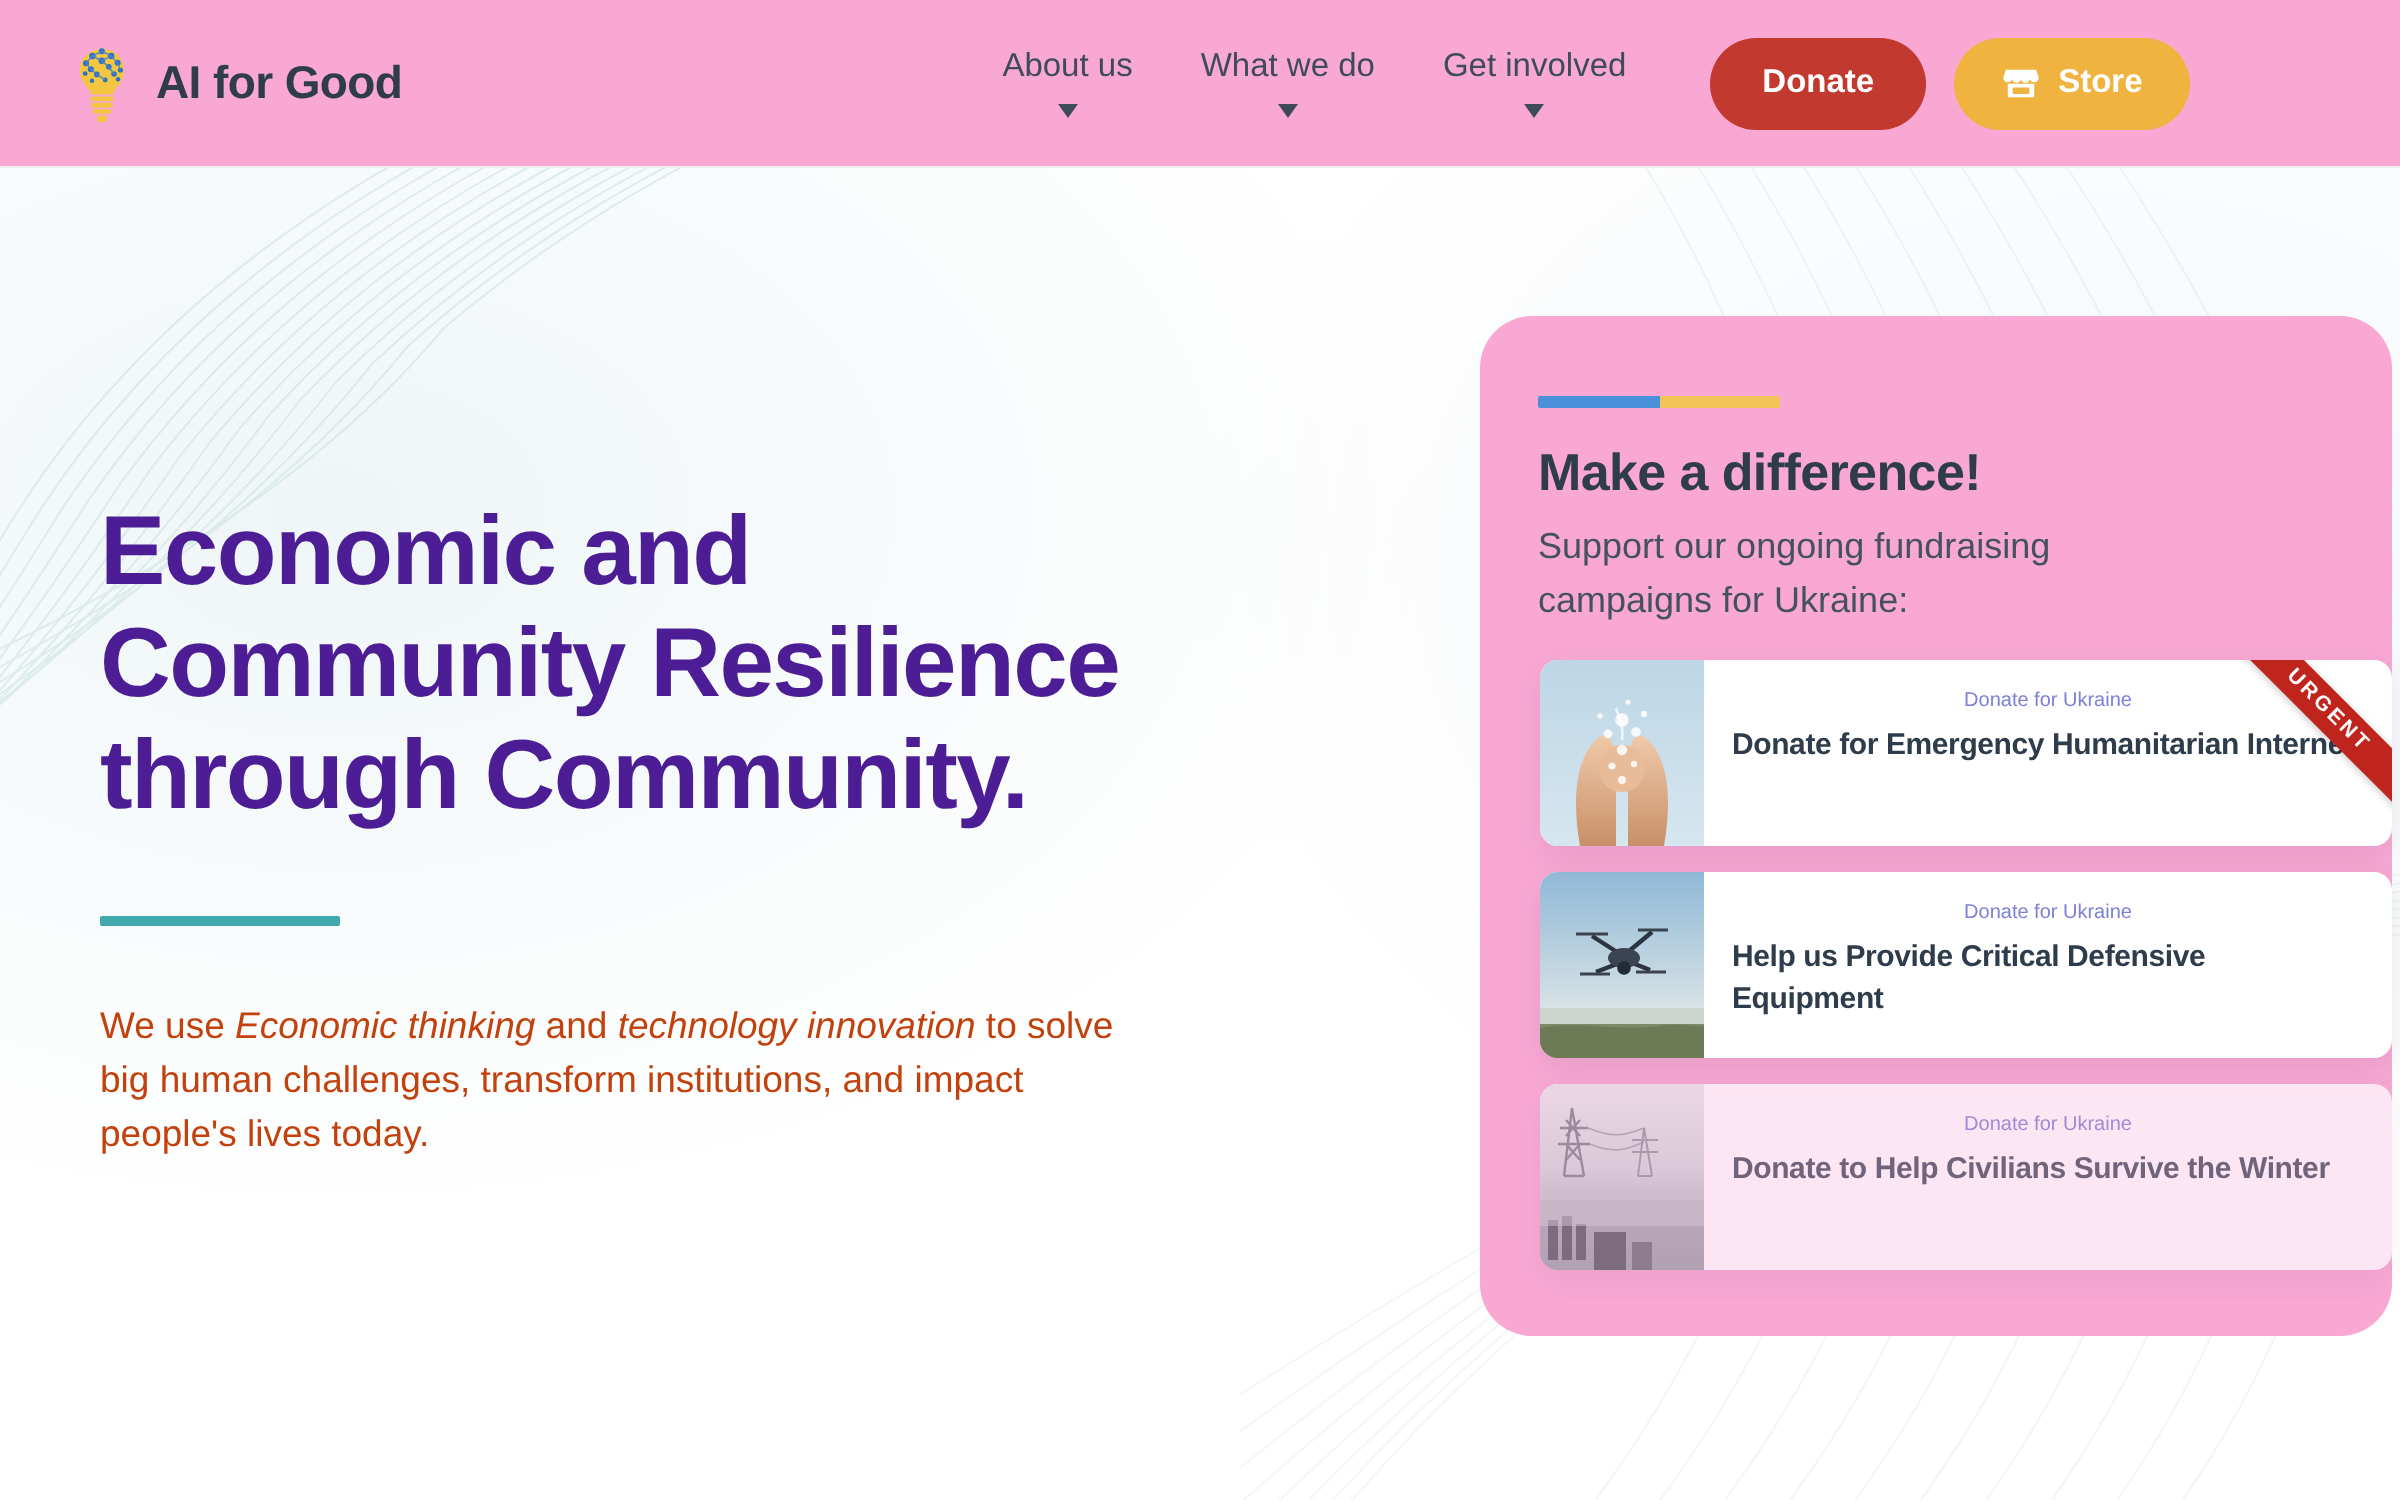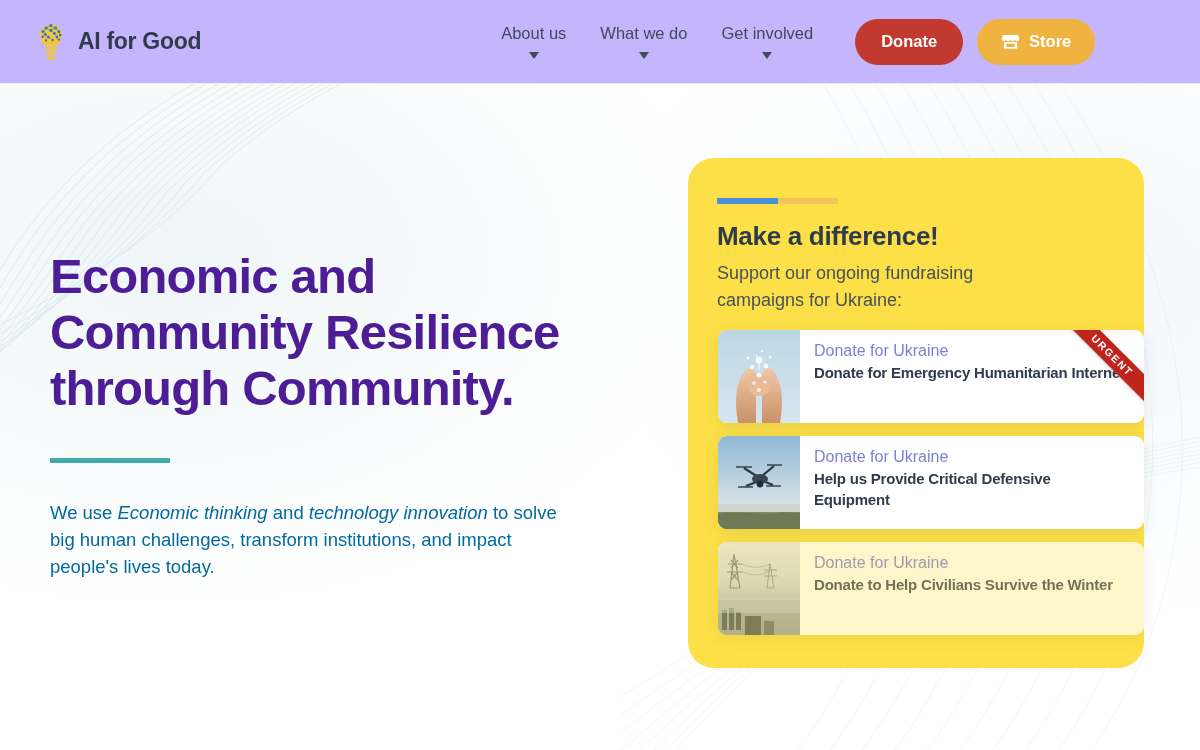--- a/index.html
+++ b/index.html
@@ -60,21 +60,21 @@
       radial-gradient(700px 520px at 88% 38%, rgba(238,243,248,.7) 0%, rgba(255,255,255,0) 66%),
       linear-gradient(#ffffff, #ffffff);
   }
 
   
   .header {
     position: absolute;
     left: 0; top: 0;
     width: 1200px;
     height: 84px;
-    background: #c4b5fd;
+    background: #f9a8d4;
     border-bottom: 1px solid #eceff2;
     display: flex;
     align-items: center;
     z-index: 10;
   }
 
   .brand {
     display: flex;
     align-items: center;
     gap: 12px;
@@ -157,33 +157,33 @@
     width: 120px;
     height: 5px;
     background: #3fa9ad;
     margin-top: 42px;
     border-radius: 1px;
   }
   .hero-body {
     margin-top: 36px;
     font-size: 18.5px;
     line-height: 27px;
-    color: #0369a1;
+    color: #c2410c;
     width: 520px;
   }
   .hero-body i { font-style: italic; }
 
   
   .panel {
     position: absolute;
-    left: 688px;
+    left: 740px;
     top: 158px;
     width: 456px;
     height: 510px;
-    background: #fde047;
+    background: #f9a8d4;
     border-radius: 26px;
     z-index: 2;
     overflow: visible;
   }
   .flag-bar {
     position: absolute;
     left: 29px;
     top: 40px;
     width: 121px;
     height: 6px;
@@ -238,24 +238,25 @@
     position: relative;
     overflow: hidden;
   }
   .card-thumb svg { display: block; width: 82px; height: 93px; }
   .card-text {
     padding: 12px 14px 0 14px;
     flex: 1;
     min-width: 0;
   }
   .card-kicker {
-    font-size: 16px;
+    font-size: 10px;
     color: #7c80d6;
     line-height: 18px;
     margin-bottom: 2px;
+    text-align: center;
   }
   .card-title {
     font-size: 15px;
     font-weight: bold;
     color: #2f3c4c;
     line-height: 21px;
     letter-spacing: -.2px;
   }
 
   

